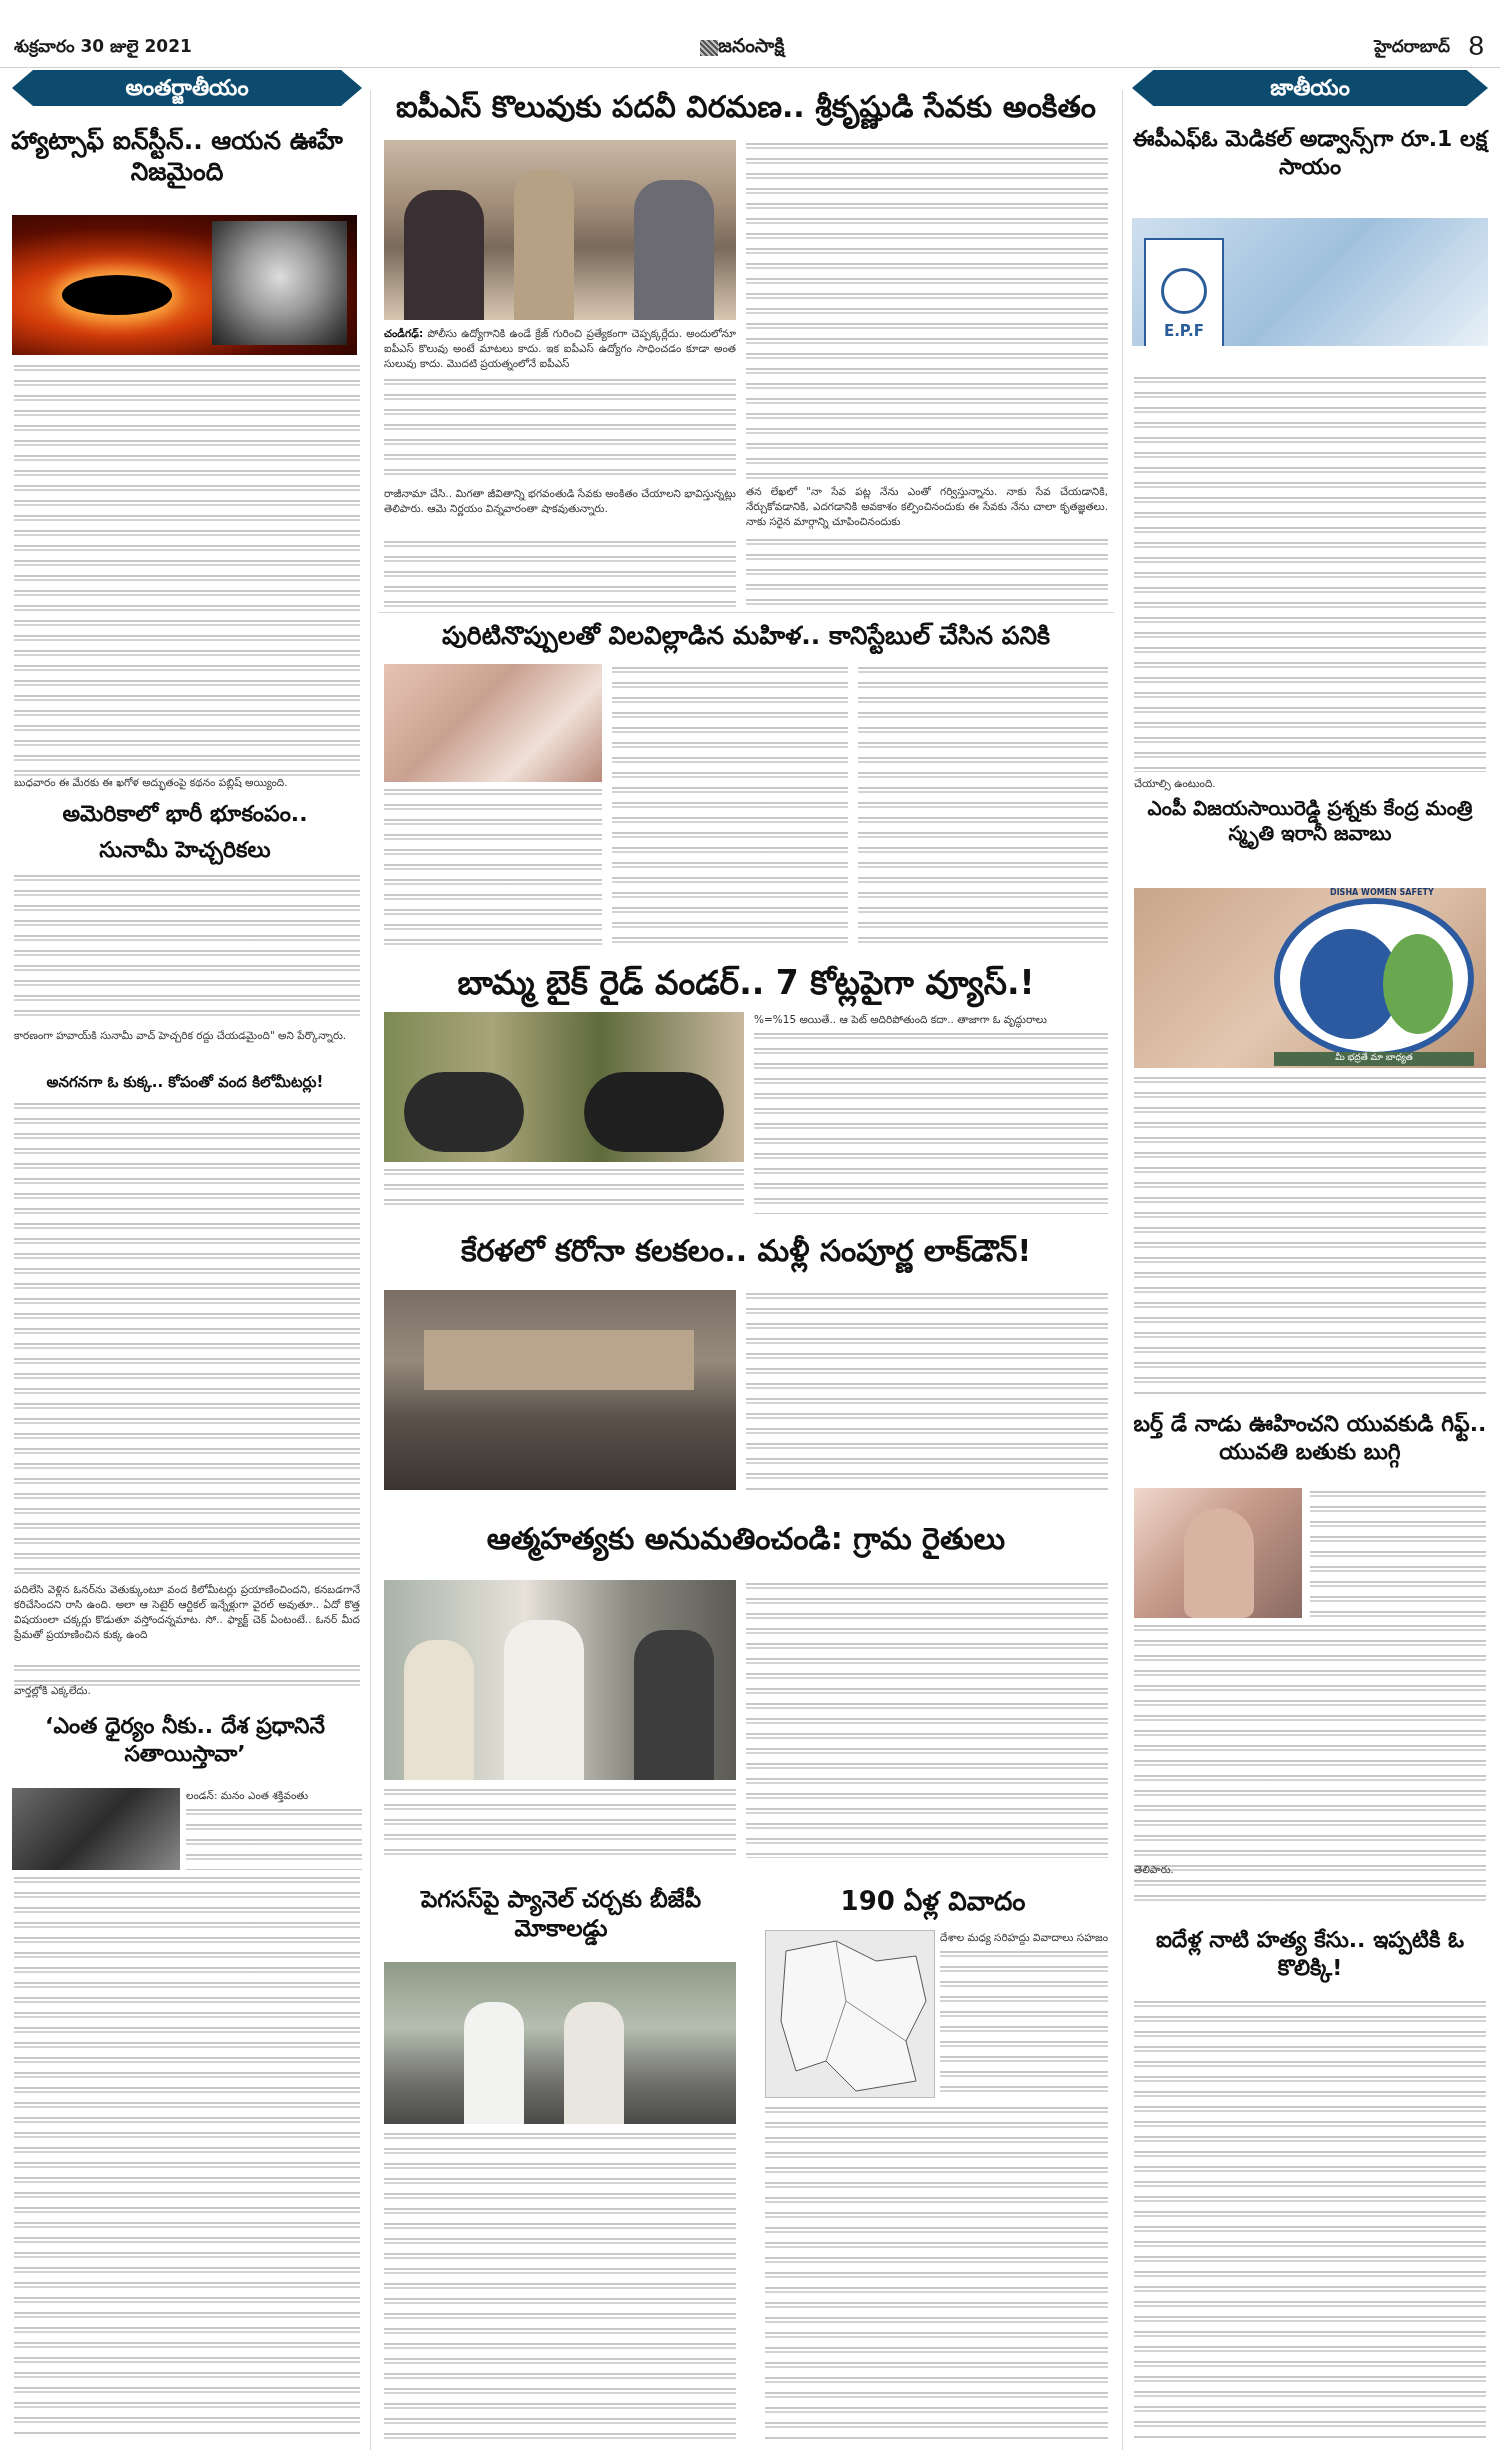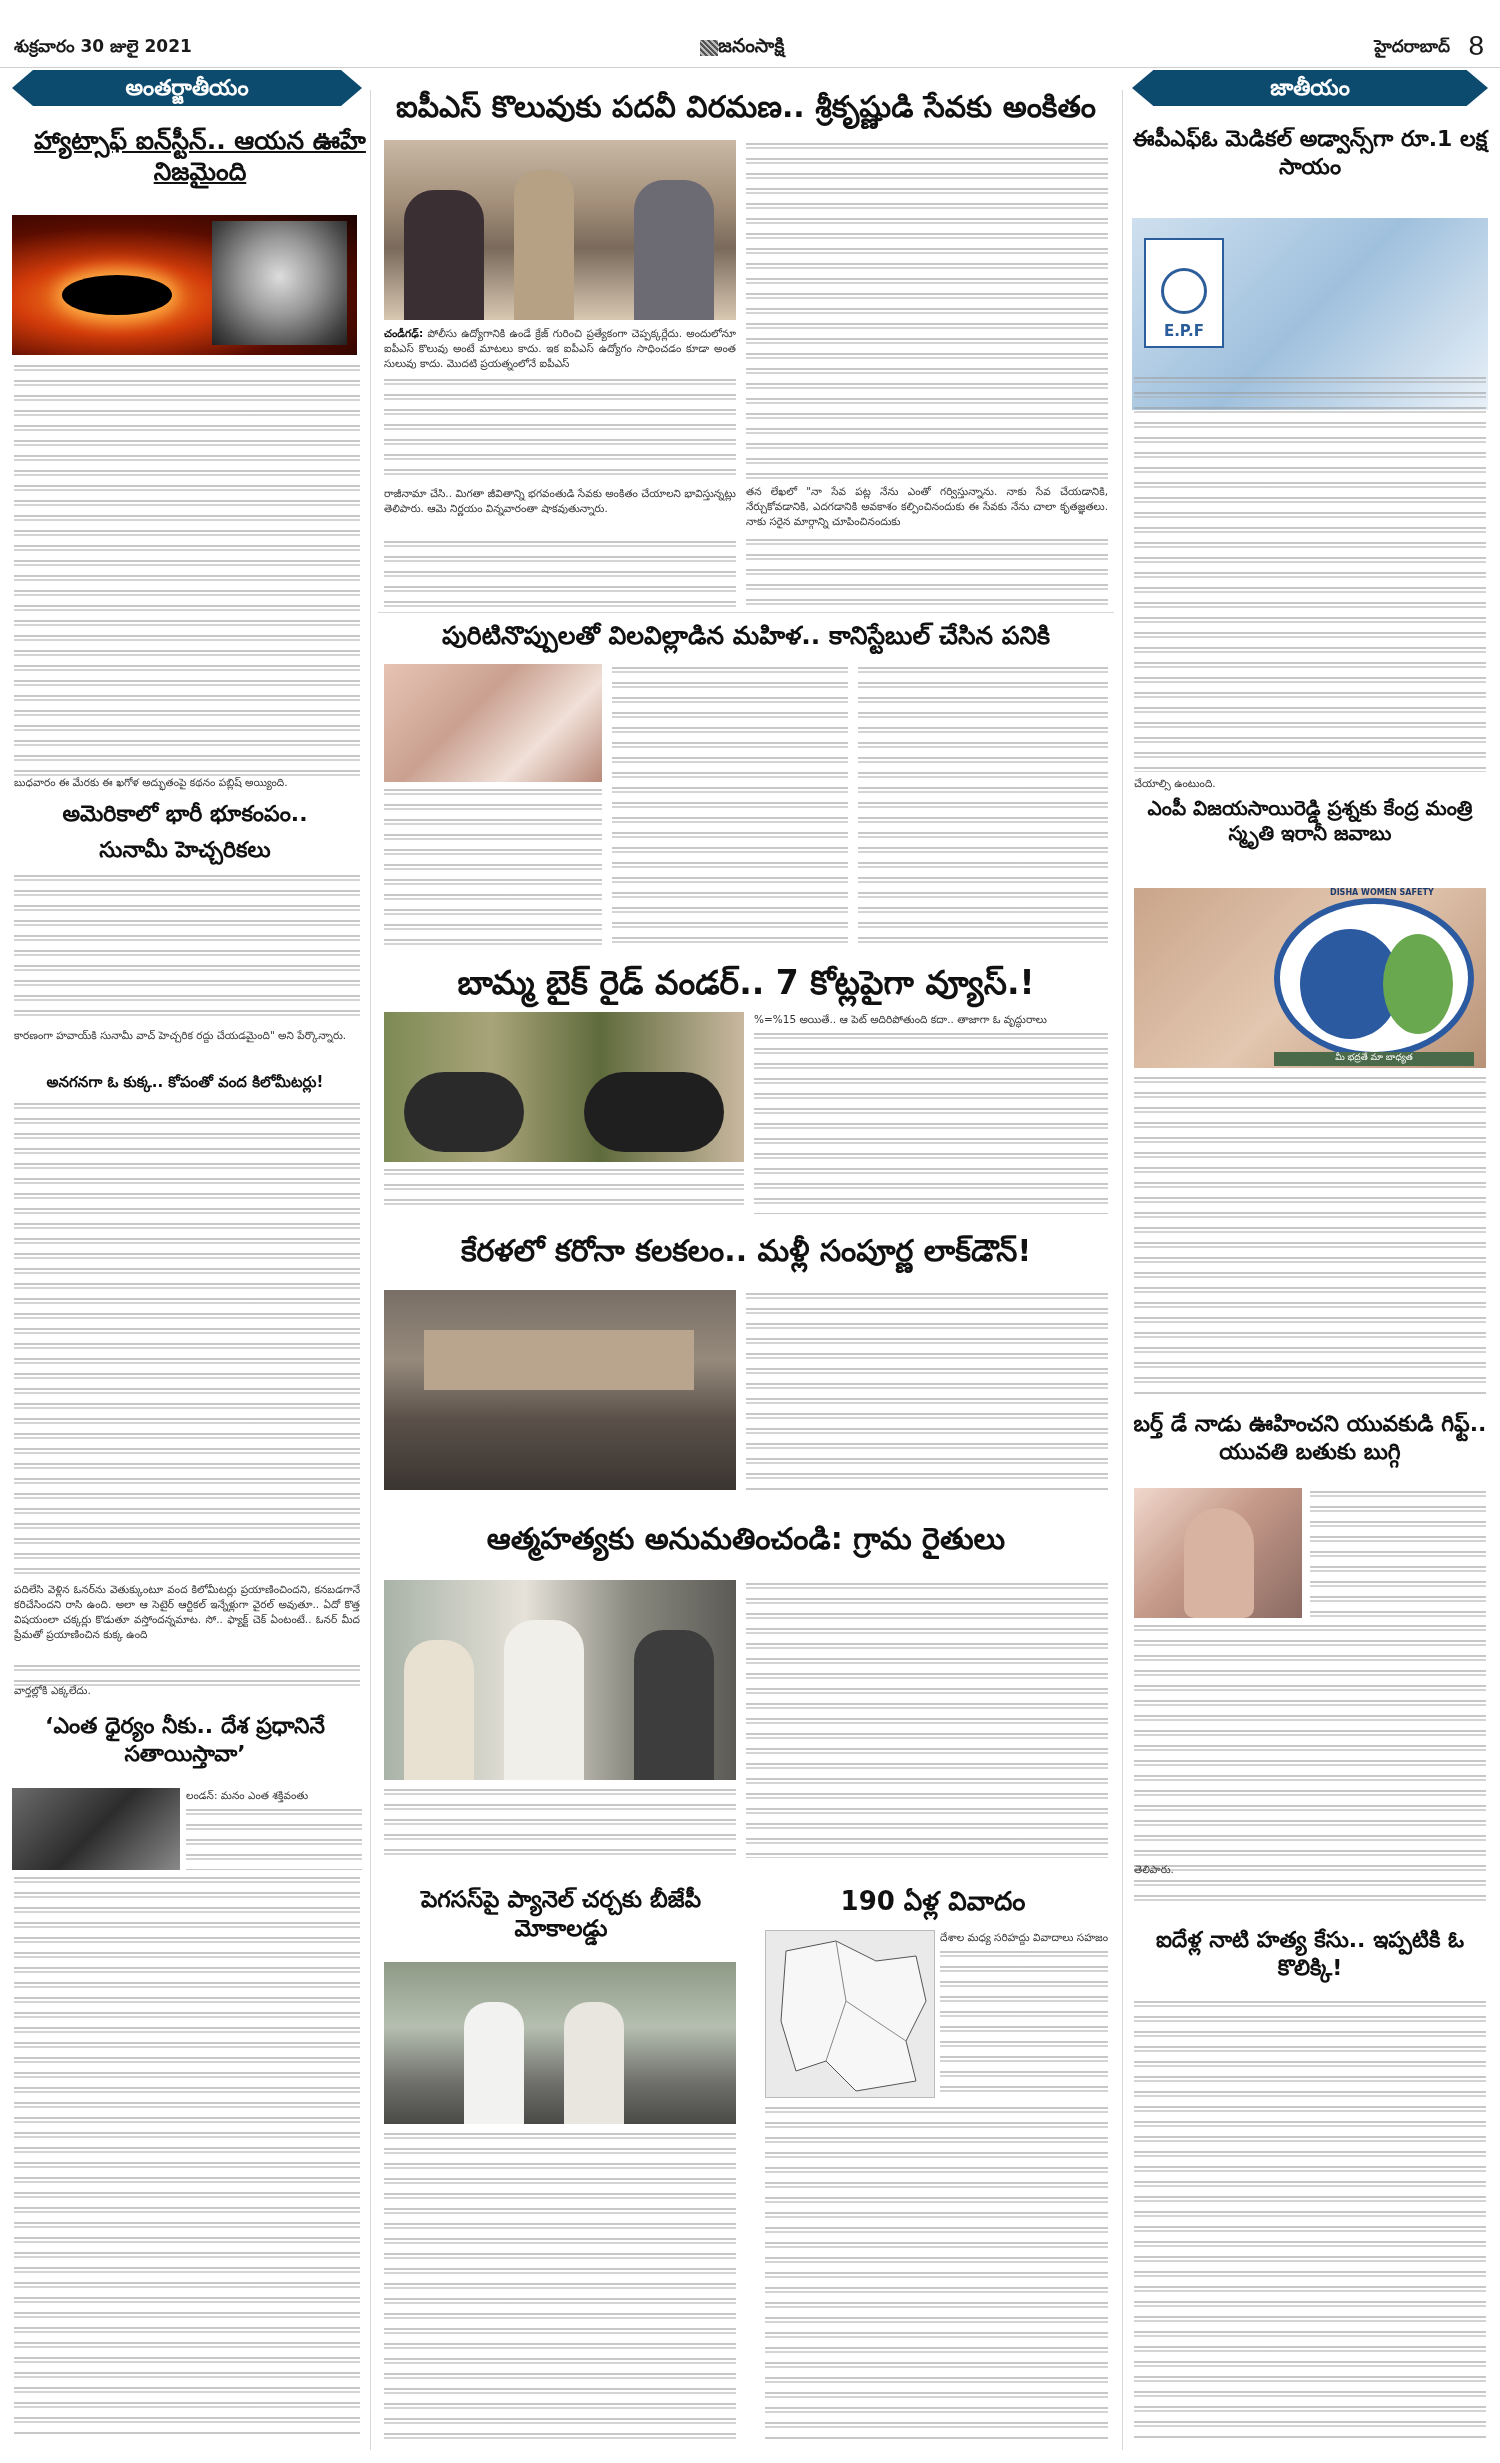--- a/index.html
+++ b/index.html
@@ -33,21 +33,21 @@
   <span class="mh-page">8</span>
 </div>
 
 <div class="col-rule" style="left:370px;top:90px;height:2360px;"></div>
 <div class="col-rule" style="left:1122px;top:90px;height:2360px;"></div>
 
 <div class="section-banner" style="left:12px;top:70px;width:350px;">
   <span>అంతర్జాతీయం</span>
 </div>
 
-<div class="headline" style="left:25px;top:125px;width:350px;font-size:25px;text-decoration:underline;">హ్యాట్సాఫ్ ఐన్‌స్టీన్.. ఆయన ఊహే నిజమైంది</div>
+<div class="headline" style="left:2px;top:125px;width:350px;font-size:25px;">హ్యాట్సాఫ్ ఐన్‌స్టీన్.. ఆయన ఊహే నిజమైంది</div>
 <div class="photo" style="left:12px;top:215px;width:345px;height:140px;background:radial-gradient(ellipse at 30% 60%, #ff9a2a 0%, #d23b0a 30%, #5a0c00 60%, #1a0300 100%);">
   <div style="position:absolute;right:10px;top:6px;width:135px;height:124px;background:radial-gradient(circle at 50% 45%, #ddd 0%, #999 40%, #444 80%, #222 100%);"></div>
   <div style="position:absolute;left:50px;top:60px;width:110px;height:40px;border-radius:50%;background:#000;box-shadow:0 0 18px 6px #ffb24a;"></div>
 </div>
 <div class="body-text" style="left:14px;top:362px;width:346px;height:420px;">
     <span class="filler"></span>
   </div>
 <div class="body-text" style="left:14px;top:775px;width:346px;height:16px;">బుధవారం ఈ మేరకు ఈ ఖగోళ అద్భుతంపై కథనం పబ్లిష్ అయ్యింది.</div>
 
 <div class="headline" style="left:10px;top:800px;width:350px;font-size:22px;">అమెరికాలో భారీ భూకంపం..</div>
@@ -168,21 +168,21 @@
   </div>
 <div class="body-text" style="left:765px;top:2104px;width:343px;height:336px;">
     <span class="filler"></span>
   </div>
 
 <div class="section-banner" style="left:1132px;top:70px;width:356px;">
   <span>జాతీయం</span>
 </div>
 
 <div class="headline" style="left:1128px;top:125px;width:364px;font-size:22px;">ఈపీఎఫ్ఓ మెడికల్ అడ్వాన్స్‌గా రూ.1 లక్ష సాయం</div>
-<div class="photo" style="left:1132px;top:218px;width:356px;height:192px;background:linear-gradient(135deg,#cfe0ef,#9fc0dd 50%,#e9f1f8);">
+<div class="photo" style="left:1132px;top:218px;width:356px;height:128px;background:linear-gradient(135deg,#cfe0ef,#9fc0dd 50%,#e9f1f8);">
   <div style="position:absolute;left:12px;top:20px;width:80px;height:110px;background:#fff;border:2px solid #2b5d9a;display:flex;flex-direction:column;align-items:center;justify-content:flex-end;padding-bottom:6px;">
     <div style="width:46px;height:46px;border-radius:50%;border:3px solid #2b5d9a;margin-bottom:8px;"></div>
     <span style="font-size:15px;font-weight:bold;color:#2b5d9a;">E.P.F</span>
   </div>
 </div>
 <div class="body-text" style="left:1134px;top:374px;width:352px;height:398px;">
     <span class="filler"></span>
   </div>
 <div class="body-text" style="left:1134px;top:776px;width:352px;height:16px;">చేయాల్సి ఉంటుంది.</div>
 

